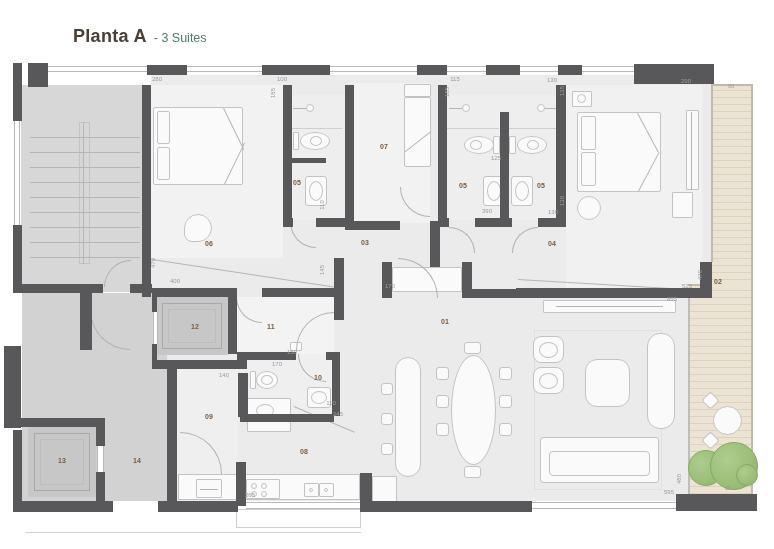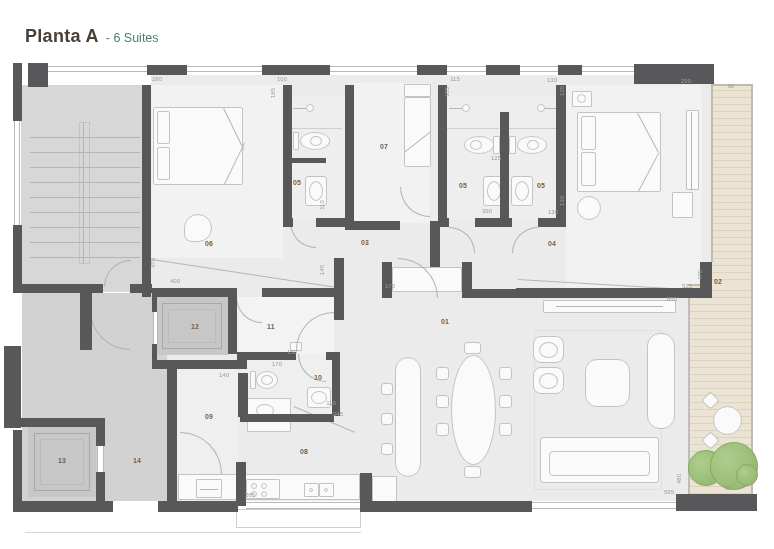--- a/index.html
+++ b/index.html
@@ -1,19 +1,19 @@
 <!DOCTYPE html>
 <html><head>
 <meta charset="utf-8">
 <style>
   html,body{margin:0;padding:0;background:#fff;}
   .page{position:relative;width:774px;height:549px;background:#ffffff;
         font-family:"Liberation Sans",sans-serif;overflow:hidden;}
   .title{position:absolute;left:25px;top:26px;white-space:nowrap;}
-  .t-main{font-size:18px;font-weight:bold;color:#4a3f35;letter-spacing:.3px;}
+  .t-main{font-size:18px;font-weight:bold;color:#4a3f35;letter-spacing:.3px;margin-left:48px;}
   .t-sub{font-size:12.5px;color:#4e7d6e;margin-left:7px;}
   #plan{position:absolute;inset:0;}
   .abs{position:absolute;box-sizing:border-box;}
   .wall{background:#58585a;z-index:10;}
   .floor{z-index:1;}
   .deck{z-index:2;background:#ebe3d3;
         background-image:repeating-linear-gradient(to bottom,transparent 0 6px,#ddd2bd 6px 7px);}
   .win{z-index:11;background:#fff;border-top:1px solid #b9b9b9;border-bottom:1px solid #b9b9b9;}
   .win.v{border:none;border-left:1px solid #b9b9b9;border-right:1px solid #b9b9b9;}
   .box{z-index:5;background:#fafafa;border:1px solid #c3c3c3;}
@@ -37,21 +37,21 @@
         font-size:7px;font-weight:bold;color:#7a5a3d;letter-spacing:.2px;}
   .dim{position:absolute;z-index:20;transform:translate(-50%,-50%);
         font-size:6px;color:#9c9c9c;white-space:nowrap;}
   .dim.rot{transform:translate(-50%,-50%) rotate(-90deg);}
 </style>
 </head>
 <body>
 
 <div class="page">
   <div class="title">
-    <span class="t-main">Planta A</span><span class="t-sub">- 6 Suites</span>
+    <span class="t-main">Planta A</span><span class="t-sub">- 3 Suites</span>
   </div>
   <div id="plan">
       <div class="abs floor" style="left: 151px; top: 75px; width: 561px; height: 426px; background: rgb(235, 235, 235);"></div>
       <div class="abs floor" style="left: 21px; top: 85px; width: 121px; height: 207px; background: rgb(215, 215, 215);"></div>
       <div class="abs floor" style="left: 22px; top: 293px; width: 145px; height: 208px; background: rgb(210, 210, 210);"></div>
       <div class="abs floor" style="left: 156px; top: 297px; width: 72px; height: 58px; background: rgb(199, 199, 199);"></div>
       <div class="abs floor" style="left: 28px; top: 427px; width: 68px; height: 70px; background: rgb(199, 199, 199);"></div>
       <div class="abs floor" style="left: 151px; top: 85px; width: 132px; height: 173px; background: rgb(242, 242, 242);"></div>
       <div class="abs floor" style="left: 354px; top: 83px; width: 76px; height: 140px; background: rgb(242, 242, 242);"></div>
       <div class="abs floor" style="left: 566px; top: 85px; width: 136px; height: 203px; background: rgb(241, 241, 241);"></div>

